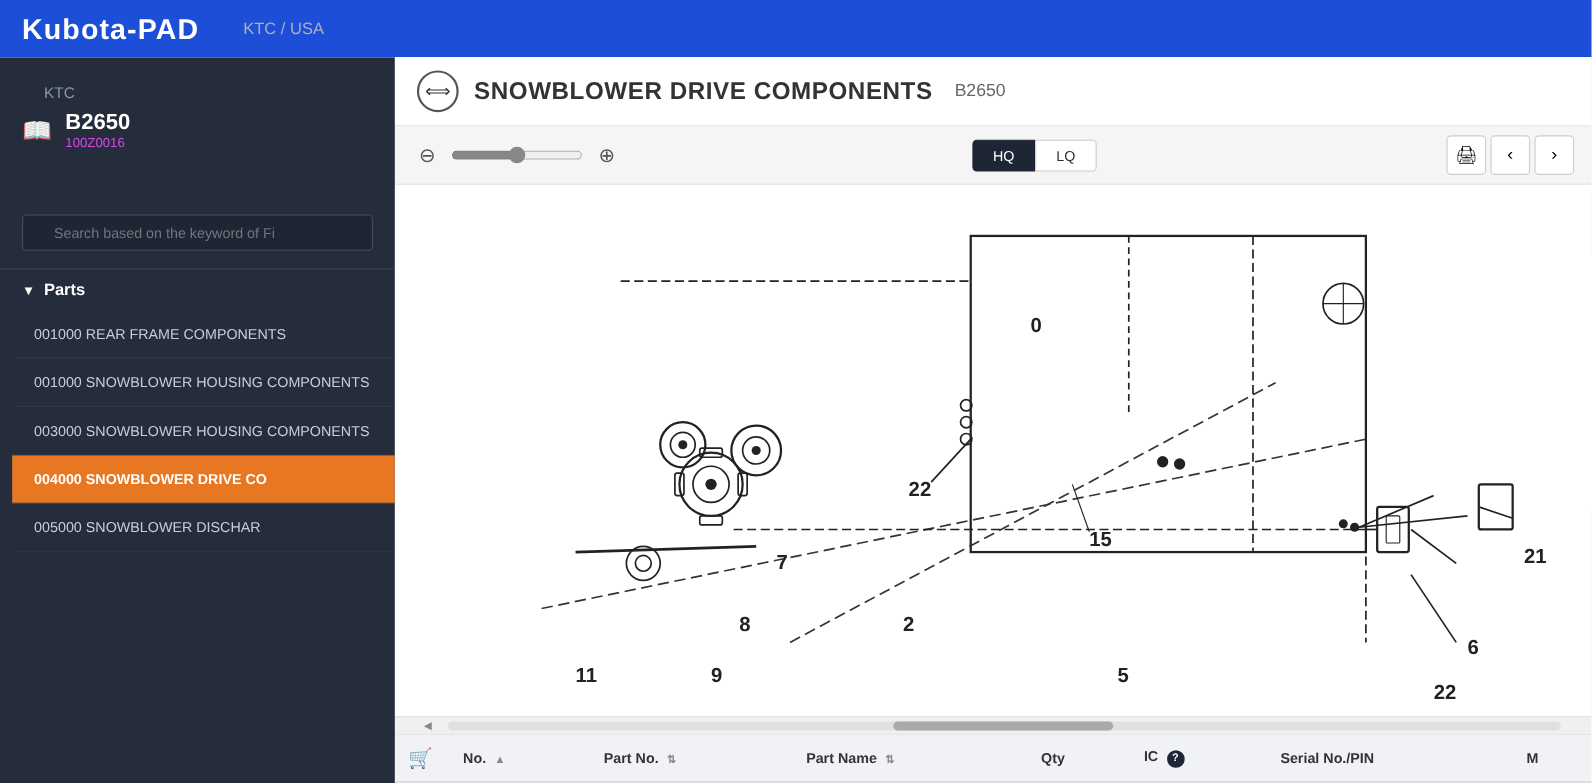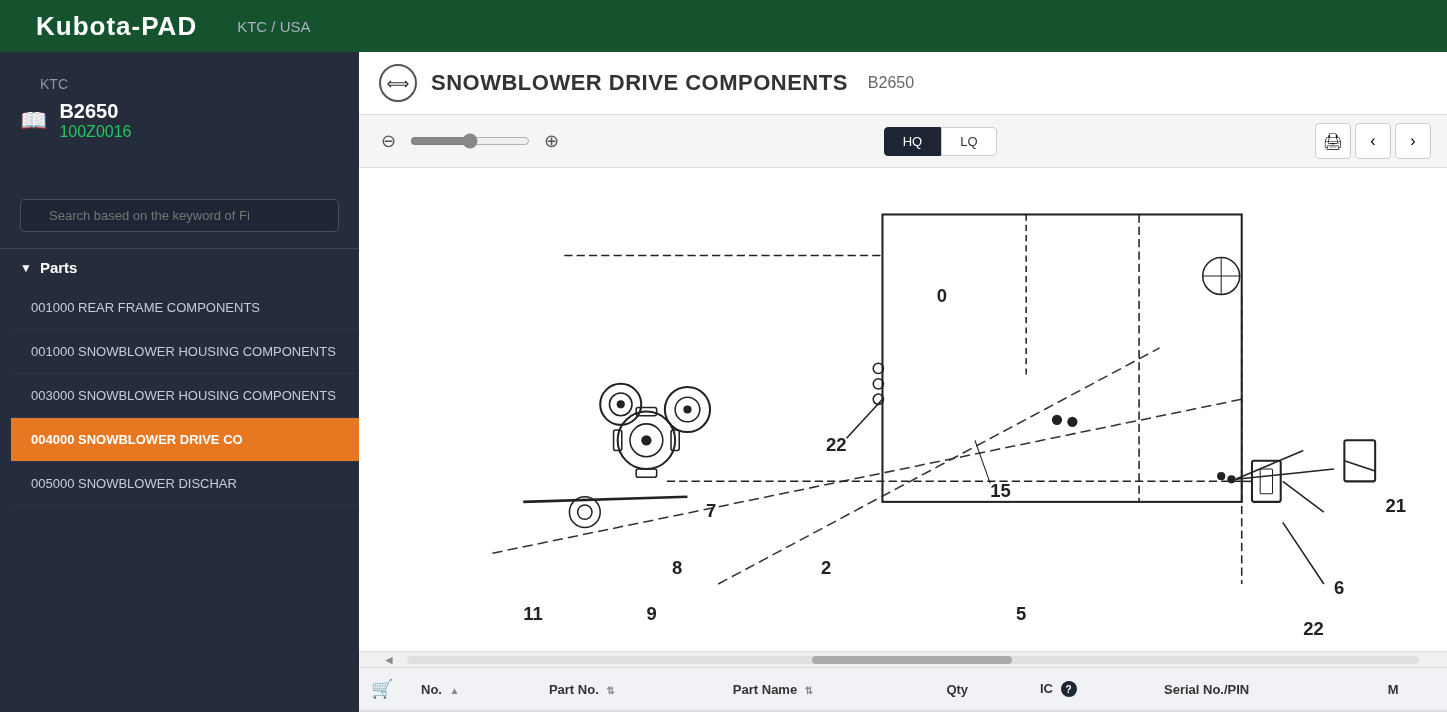--- a/index.html
+++ b/index.html
@@ -1,24 +1,24 @@
 <!DOCTYPE html>
 <html><head>
   <meta charset="utf-8">
   <style>
     * { box-sizing: border-box; margin: 0; padding: 0; }
     body { font-family: Arial, sans-serif; background: #f0f0f0; width: 1447px; height: 712px; overflow: hidden; display: flex; flex-direction: column; }
 
     
     .header {
-      background: #14532d;
-      color: white;
-      display: flex;
-      align-items: center;
-      padding: 0 36px;
+      background: #1d4ed8;
+      color: white;
+      display: flex;
+      align-items: center;
+      padding: 0 20px;
       height: 52px;
       flex-shrink: 0;
     }
     .header-logo {
       font-size: 26px;
       font-weight: bold;
       color: white;
       letter-spacing: 1px;
       margin-right: 40px;
     }
@@ -56,23 +56,22 @@
     .sidebar-book-icon {
       color: #7a8aaa;
       font-size: 22px;
     }
     .sidebar-model-info .model-name {
       font-size: 20px;
       font-weight: bold;
       color: white;
     }
     .sidebar-model-info .model-code {
-      font-size: 16px;
-      color: #22c55e;
-      text-align: right;
+      font-size: 12px;
+      color: #d946ef;
     }
     .sidebar-search {
       width: 100%;
       padding: 8px 28px;
       border: 1px solid #444d60;
       border-radius: 4px;
       background: #1e2535;
       color: #999;
       font-size: 13px;
       outline: none;

